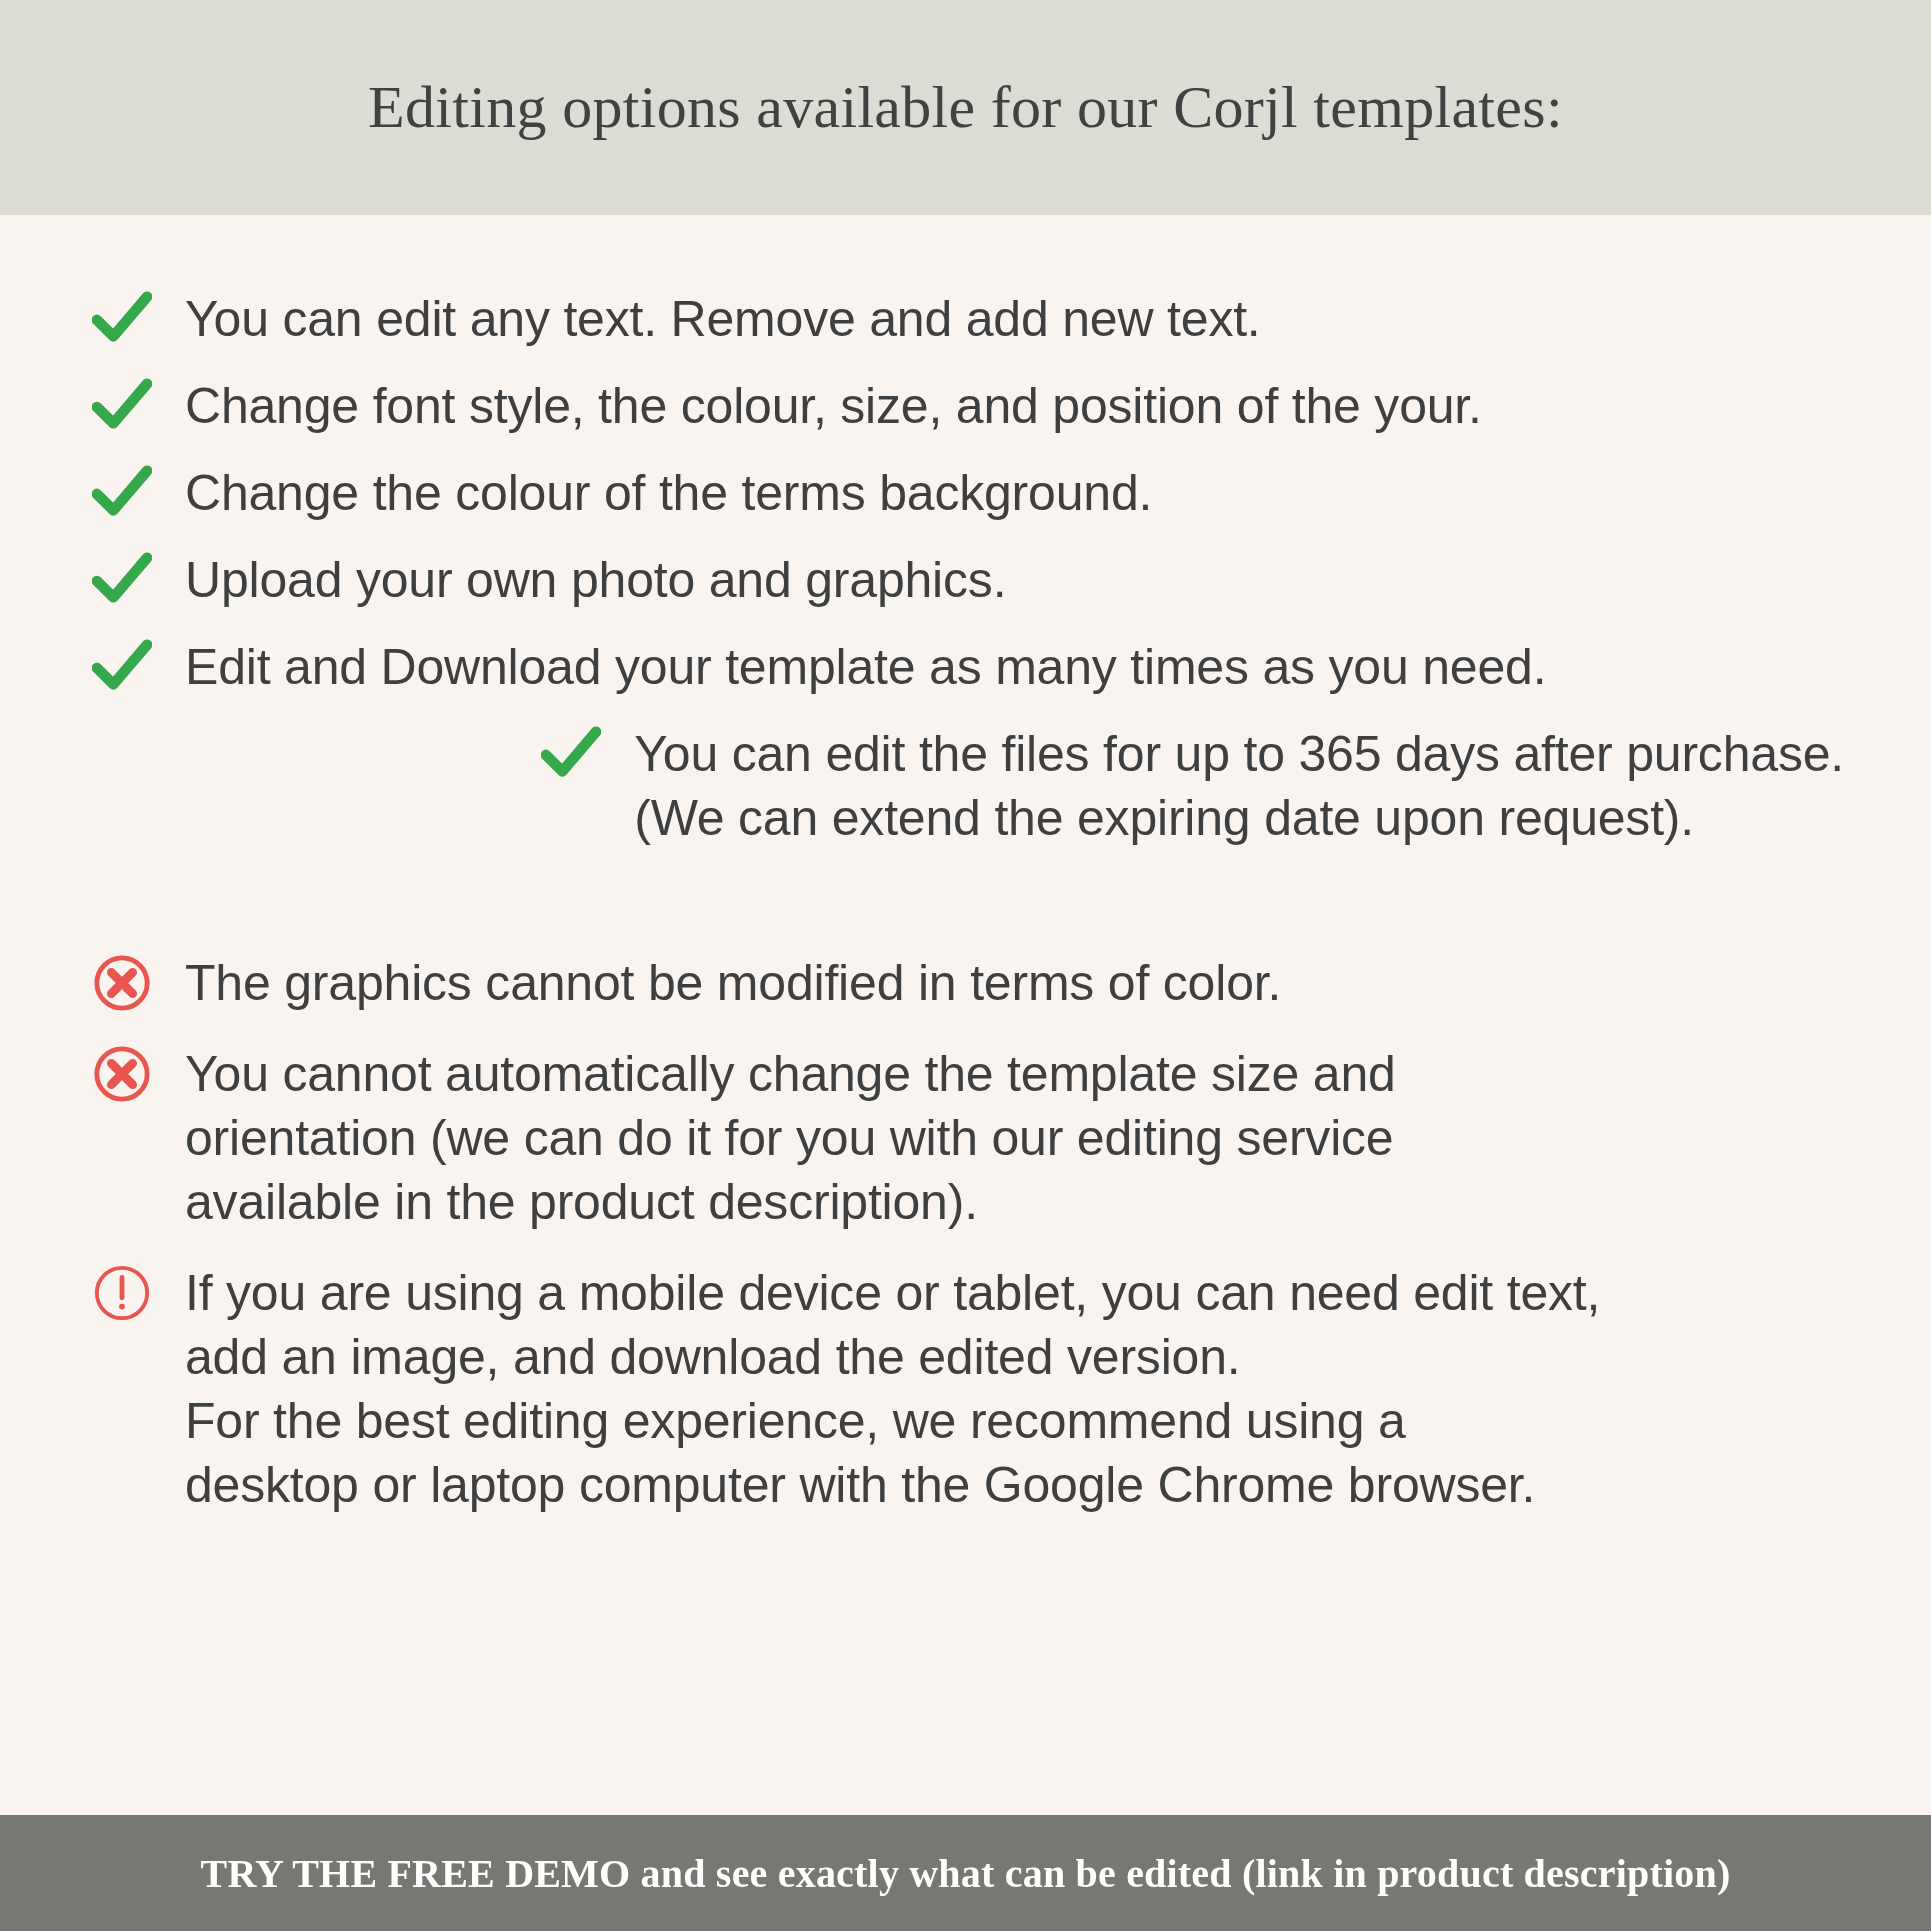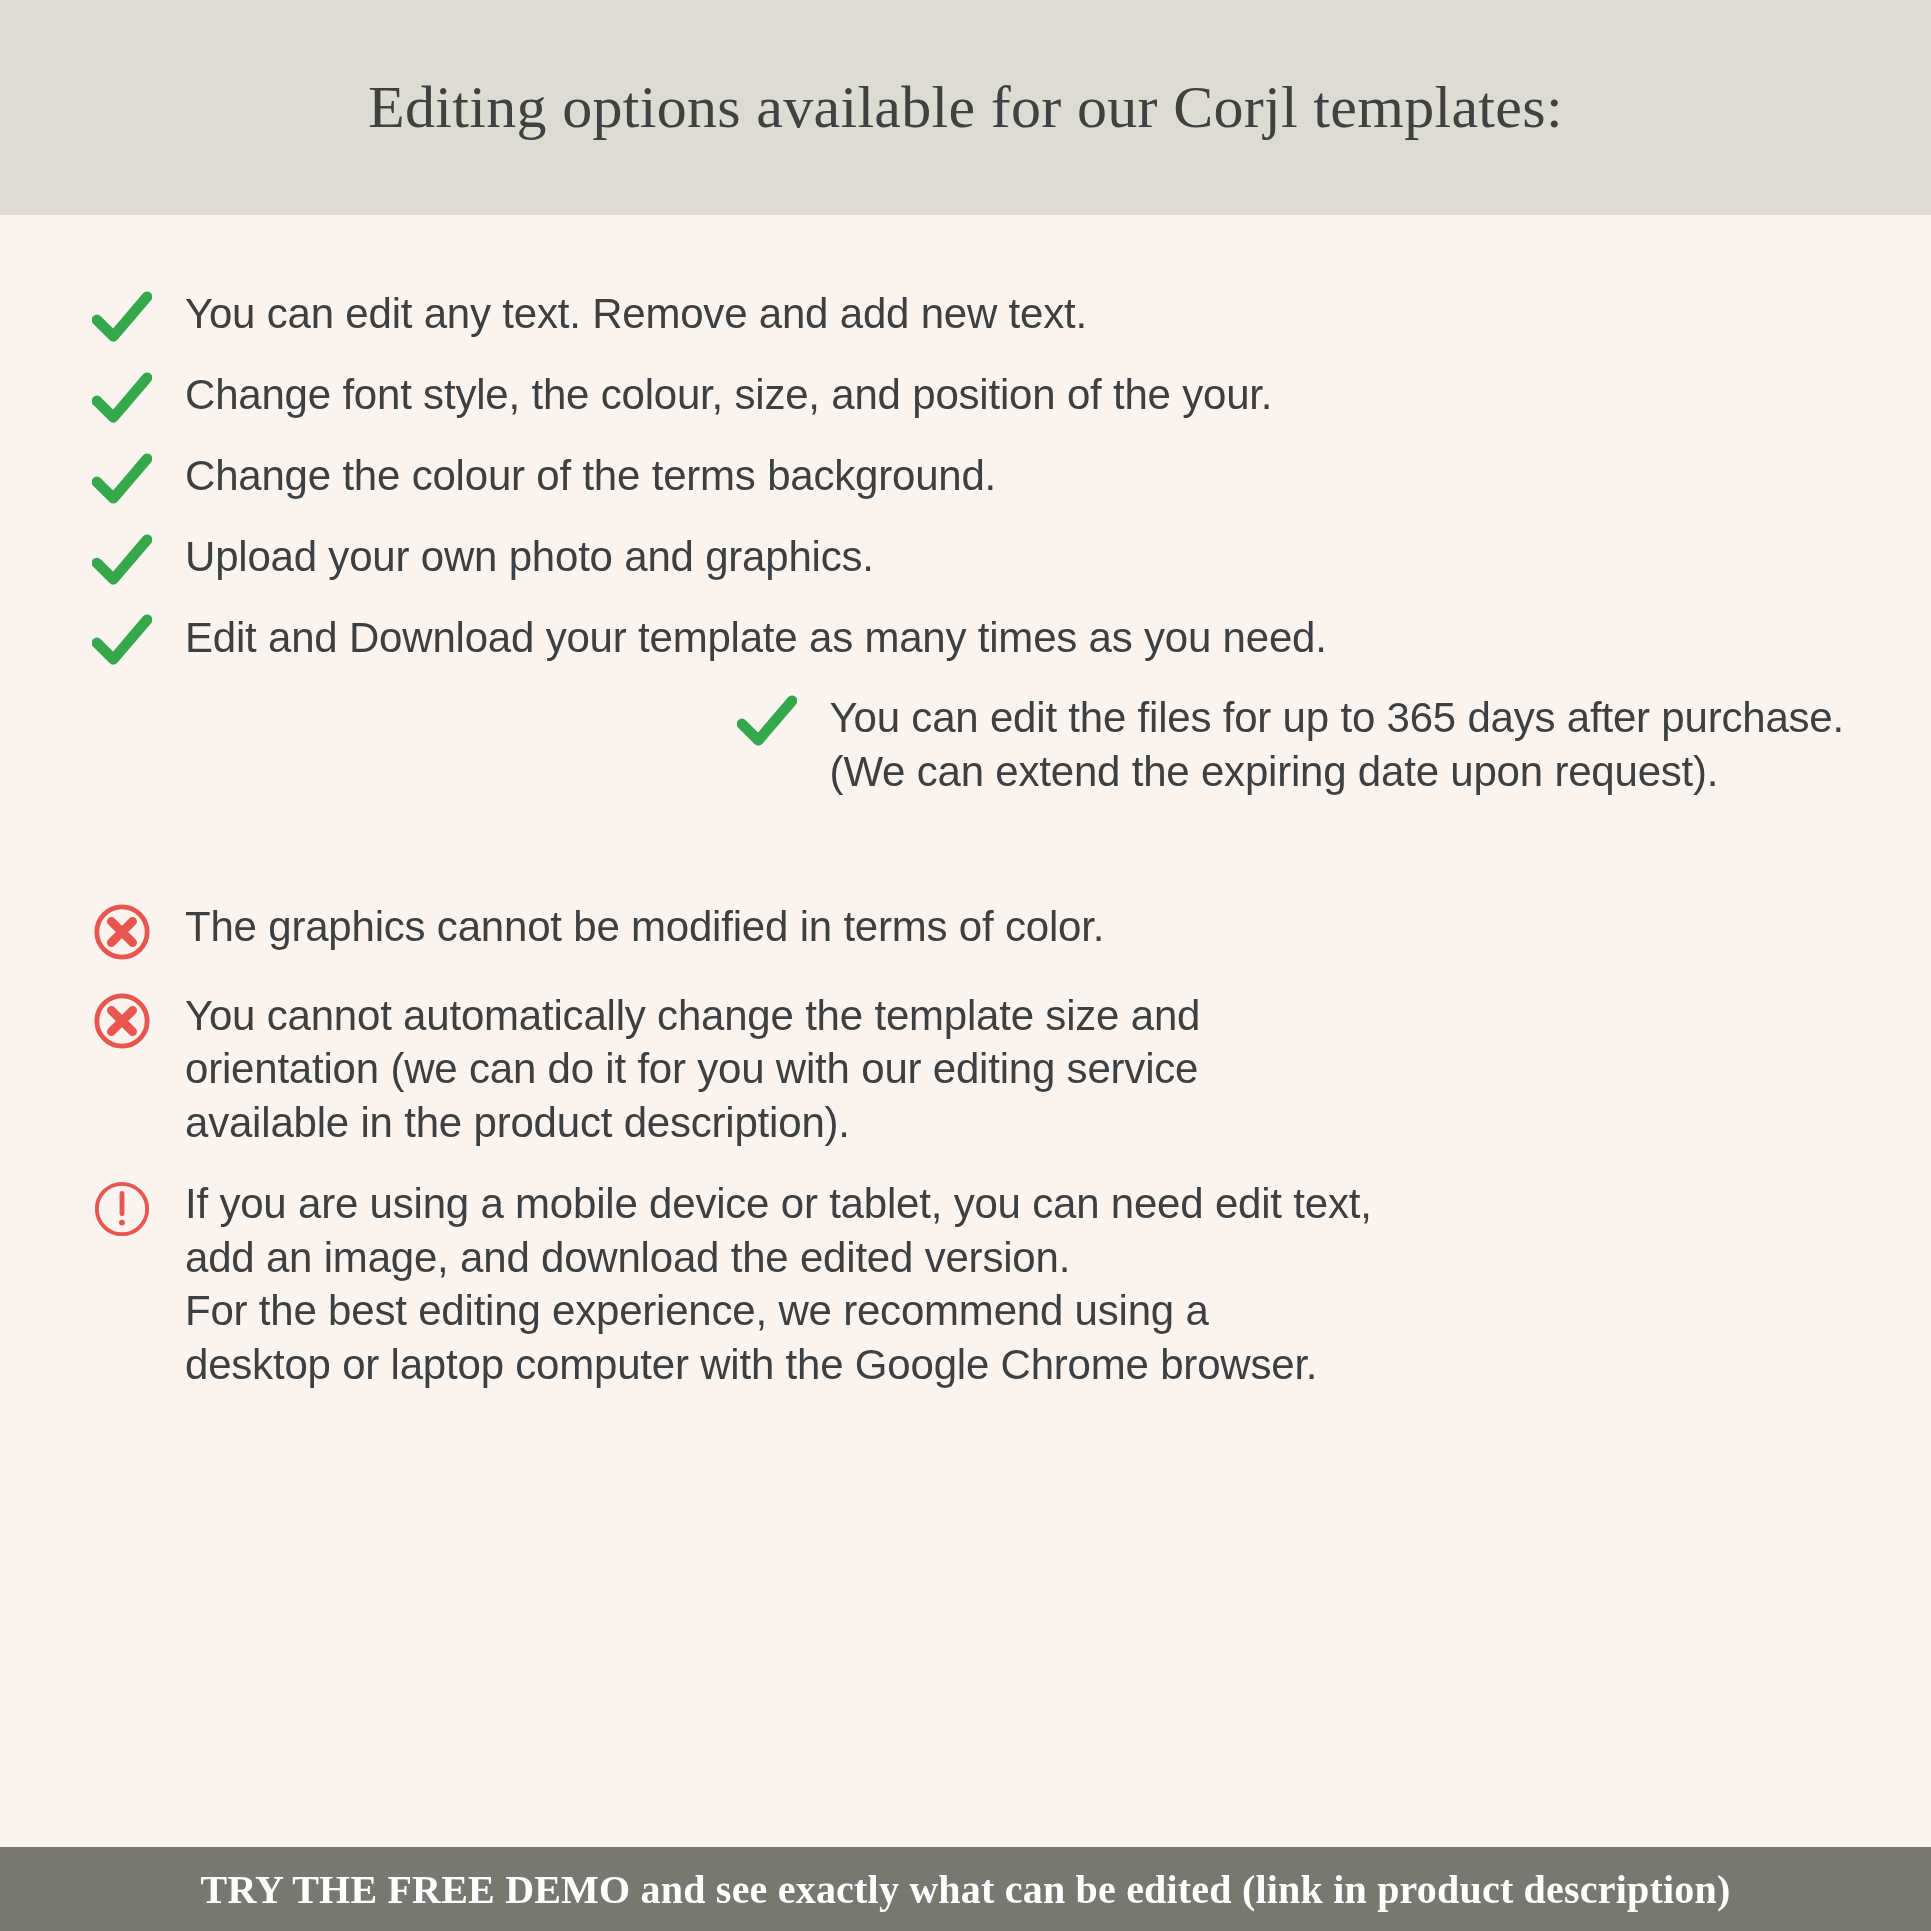--- a/index.html
+++ b/index.html
@@ -67,35 +67,35 @@
     width: 60px;
     height: 54px;
   }
   .circle-icon {
     display: block;
     width: 60px;
     height: 60px;
     margin-top: 1.9px;
   }
   .item-text {
-    font-size: 42px;
+    font-size: 50px;
     line-height: 1.28;
     color: #3d3f40;
     font-family: "Liberation Sans", sans-serif;
     white-space: pre-line;
     padding-top: 0px;
     letter-spacing: -0.2px;
   }
   .item.x-item .item-text,
   .item.warn-item .item-text {
     padding-top: 3.9px;
   }
   .footer-band {
     background: #787872;
-    height: 84px;
+    height: 116px;
     flex: none;
     display: flex;
     align-items: center;
     justify-content: center;
   }
   .footer-text {
     font-family: "Liberation Serif", serif;
     font-weight: bold;
     font-size: 40px;
     color: #ffffff;

